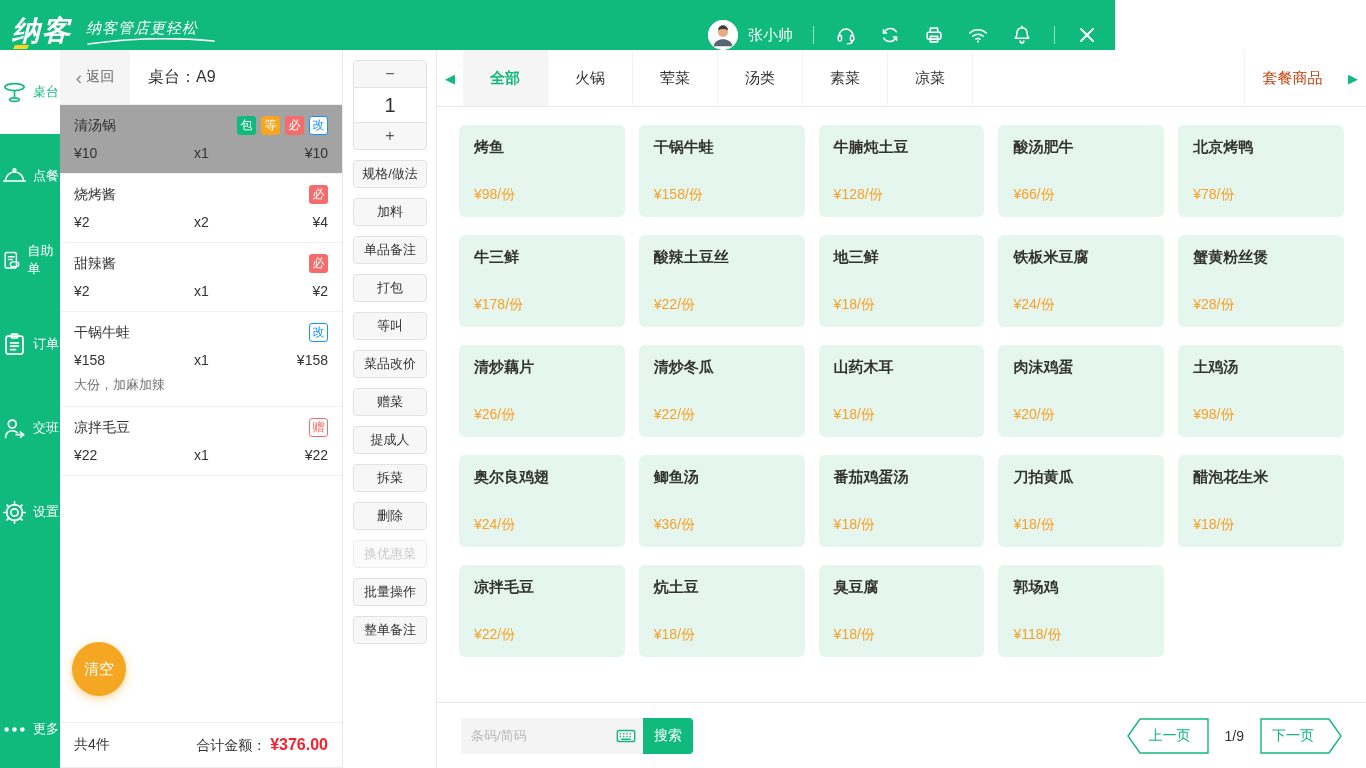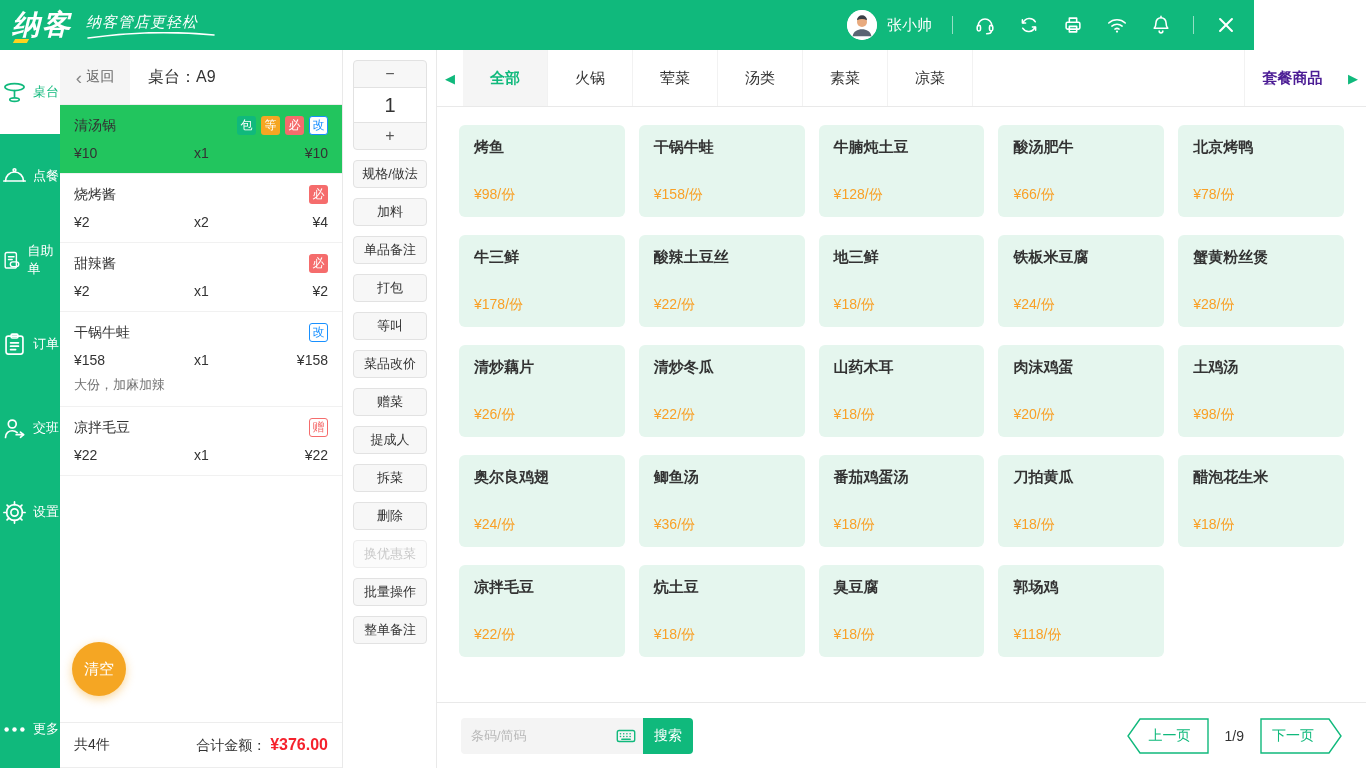--- a/index.html
+++ b/index.html
@@ -1,22 +1,22 @@
 <!DOCTYPE html>
 <html><head>
 <meta charset="utf-8">
 <style>
   * { margin:0; padding:0; box-sizing:border-box; }
   html,body { width:1366px; height:768px; background:#fff;
     font-family:"Liberation Sans","DejaVu Sans",sans-serif; color:#333; }
   .app { position:relative; width:1366px; height:768px; overflow:hidden; background:#fff; }
 
   
-  .topbar { position:absolute; left:0; top:0; width:1254px; height:50px;
-    background:#10b97c; display:flex; align-items:center; justify-content:space-between;
+  .topbar { position:absolute; left:0; top:0; width:1115px; height:50px;
+    background:#10b97c; display:flex; align-items:flex-end; justify-content:space-between;
     color:#fff; padding:0 16px 0 12px; }
   .brand { display:flex; align-items:center; gap:14px; }
   .logo { font-size:28px; font-weight:bold; font-style:italic; letter-spacing:2px; position:relative; }
   .logo::after { content:""; position:absolute; left:2px; bottom:1px; width:14px; height:4px;
     background:#ffd21e; transform:skewX(-30deg); }
   .slogan-wrap { position:relative; padding-bottom:6px; }
   .slogan { font-size:15px; font-style:italic; letter-spacing:1px; }
   .slogan-swoosh { position:absolute; left:0; bottom:-2px; }
   .top-right { display:flex; align-items:center; gap:20px; }
   .avatar { width:30px; height:30px; border-radius:50%; background:#fff; overflow:hidden;
@@ -42,21 +42,21 @@
   
   .order-panel { position:absolute; left:60px; top:50px; width:283px; height:718px;
     background:#fff; border-right:1px solid #e9e9e9; display:flex; flex-direction:column; }
   .op-header { height:55px; flex:0 0 55px; display:flex; align-items:stretch; border-bottom:1px solid #ededed; }
   .back-btn { width:70px; background:#f5f5f5; color:#666; display:flex; align-items:center;
     justify-content:center; gap:4px; font-size:14px; cursor:pointer; }
   .back-chev { font-size:19px; line-height:1; color:#888; }
   .table-title { display:flex; align-items:center; padding-left:18px; font-size:16px; color:#333; }
   .op-list { flex:1; position:relative; overflow:hidden; }
   .op-item { padding:11px 14px 12px; border-bottom:1px solid #f1f1f1; cursor:pointer; }
-  .op-item.selected { background:#22c55e; }
+  .op-item.selected { background:#a3a3a3; }
   .op-row1 { display:flex; align-items:center; }
   .op-name { font-size:14px; color:#333; flex:1; }
   .badges { display:flex; gap:5px; }
   .badge { width:19px; height:19px; border-radius:3px; font-size:12px; display:flex;
     align-items:center; justify-content:center; color:#fff; }
   .b-pack { background:#10b97c; }
   .b-wait { background:#f5a623; }
   .b-must { background:#f56c6c; }
   .b-mod  { background:#fff; color:#1890ff; border:1px solid #1890ff; }
   .b-gift { background:#fff; color:#f56c6c; border:1px solid #f56c6c; }
@@ -96,21 +96,21 @@
     display:flex; flex-direction:column; background:#fff; }
   .cat-bar { flex:0 0 57px; display:flex; align-items:stretch; border-bottom:1px solid #e9e9e9; }
   .cat-arrow { width:26px; display:flex; align-items:center; justify-content:center;
     color:#10b97c; font-size:13px; cursor:pointer; }
   .cat-tab { width:85px; display:flex; align-items:center; justify-content:center;
     font-size:15px; color:#333; border-right:1px solid #f2f2f2; cursor:pointer; }
   .cat-tab:first-of-type { border-left:1px solid #f2f2f2; }
   .cat-tab.active { background:#f5f5f5; color:#10b97c; font-weight:bold; }
   .cat-spacer { flex:1; }
   .combo-tab { width:96px; display:flex; align-items:center; justify-content:center;
-    font-size:15px; color:#4c1d95; font-weight:bold; border-left:1px solid #f2f2f2; cursor:pointer; }
+    font-size:15px; color:#c2410c; font-weight:normal; border-left:1px solid #f2f2f2; cursor:pointer; }
   .menu-grid { flex:1; padding:18px 22px; display:grid; grid-template-columns:repeat(5,1fr);
     grid-auto-rows:92px; gap:18px 14px; align-content:start; }
   .dish-card { background:#e5f6ee; border-radius:6px; padding:13px 15px; display:flex;
     flex-direction:column; justify-content:space-between; cursor:pointer; }
   .dish-name { font-size:15px; font-weight:bold; color:#333; }
   .dish-price { font-size:14px; color:#f9a026; }
 
   
   .bottom-bar { flex:0 0 66px; border-top:1px solid #e9e9e9; display:flex; align-items:center;
     justify-content:space-between; padding:0 24px; }

